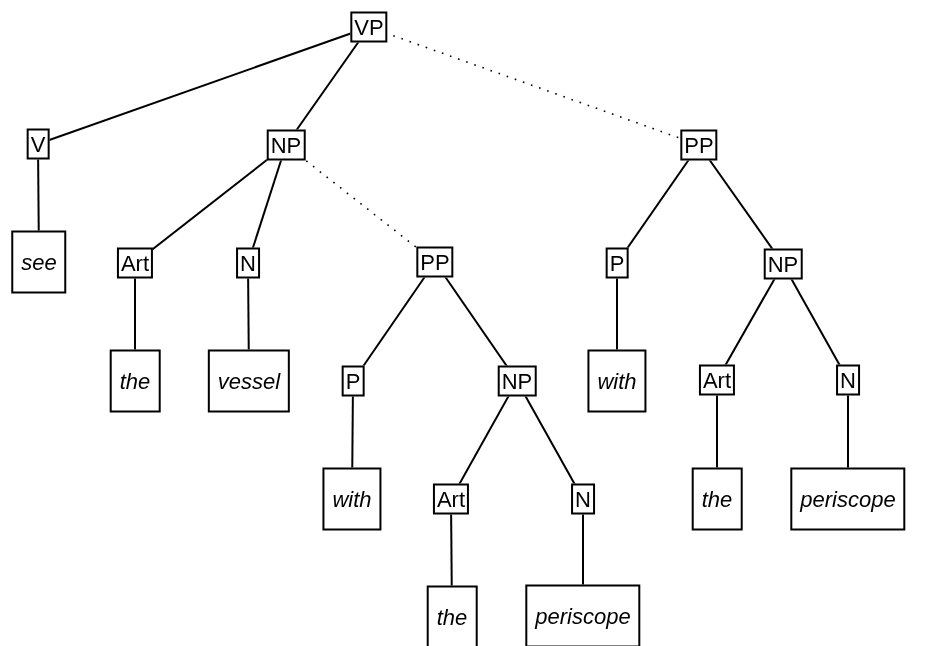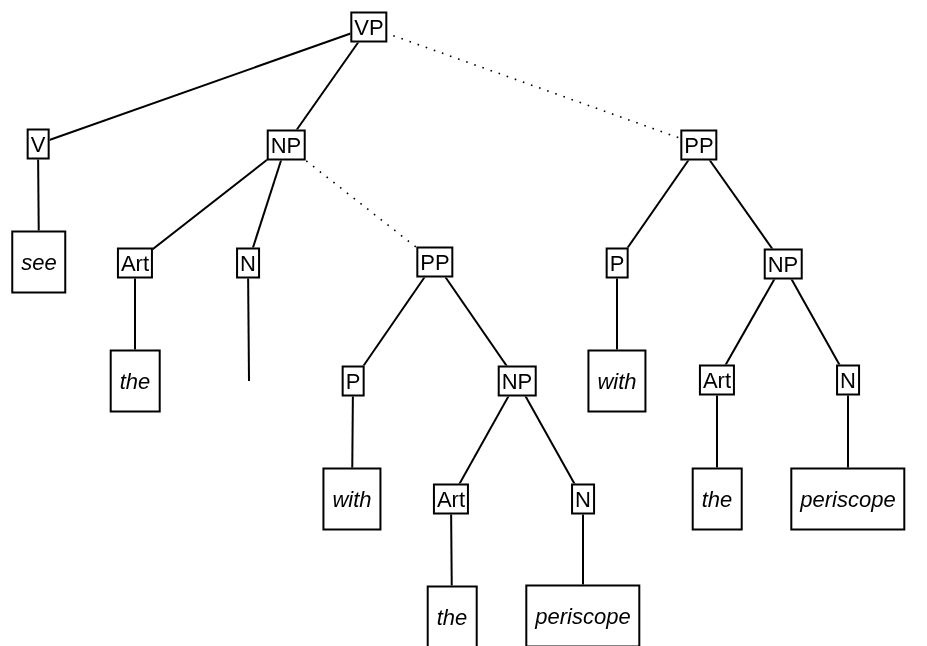--- a/index.html
+++ b/index.html
@@ -82,20 +82,21 @@
     <div class="node category" style="left: 38px; top: 144px; background: rgb(255, 255, 255); border-color: rgb(0, 0, 0); color: rgb(0, 0, 0);">V</div>
     <div class="node category" style="left: 286px; top: 145px; background: rgb(255, 255, 255); border-color: rgb(0, 0, 0); color: rgb(0, 0, 0);">NP</div>
     <div class="node category" style="left: 699px; top: 145px; background: rgb(255, 255, 255); border-color: rgb(0, 0, 0); color: rgb(0, 0, 0);">PP</div>
     <div class="node word" style="left: 39px; top: 262px; background: rgb(255, 255, 255); border-color: rgb(0, 0, 0); color: rgb(0, 0, 0);">see</div>
     <div class="node category" style="left: 135px; top: 263px; background: rgb(255, 255, 255); border-color: rgb(0, 0, 0); color: rgb(0, 0, 0);">Art</div>
     <div class="node category" style="left: 248px; top: 263px; background: rgb(255, 255, 255); border-color: rgb(0, 0, 0); color: rgb(0, 0, 0);">N</div>
     <div class="node category" style="left: 435px; top: 262px; background: rgb(255, 255, 255); border-color: rgb(0, 0, 0); color: rgb(0, 0, 0);">PP</div>
     <div class="node category" style="left: 617px; top: 263px; background: rgb(255, 255, 255); border-color: rgb(0, 0, 0); color: rgb(0, 0, 0);">P</div>
     <div class="node category" style="left: 783px; top: 264px; background: rgb(255, 255, 255); border-color: rgb(0, 0, 0); color: rgb(0, 0, 0);">NP</div>
     <div class="node word" style="left: 135px; top: 381px; background: rgb(255, 255, 255); border-color: rgb(0, 0, 0); color: rgb(0, 0, 0);">the</div>
+    <div class="node word" style="left: 249px; top: 381px; background: rgb(255, 255, 255); border-color: rgb(0, 0, 0); color: rgb(0, 0, 0);">vessel</div>
     <div class="node category" style="left: 353px; top: 381px; background: rgb(255, 255, 255); border-color: rgb(0, 0, 0); color: rgb(0, 0, 0);">P</div>
     <div class="node category" style="left: 517px; top: 381px; background: rgb(255, 255, 255); border-color: rgb(0, 0, 0); color: rgb(0, 0, 0);">NP</div>
     <div class="node word" style="left: 617px; top: 381px; background: rgb(255, 255, 255); border-color: rgb(0, 0, 0); color: rgb(0, 0, 0);">with</div>
     <div class="node category" style="left: 717px; top: 380px; background: rgb(255, 255, 255); border-color: rgb(0, 0, 0); color: rgb(0, 0, 0);">Art</div>
     <div class="node category" style="left: 848px; top: 380px; background: rgb(255, 255, 255); border-color: rgb(0, 0, 0); color: rgb(0, 0, 0);">N</div>
     <div class="node word" style="left: 352px; top: 499px; background: rgb(255, 255, 255); border-color: rgb(0, 0, 0); color: rgb(0, 0, 0);">with</div>
     <div class="node category" style="left: 451px; top: 499px; background: rgb(255, 255, 255); border-color: rgb(0, 0, 0); color: rgb(0, 0, 0);">Art</div>
     <div class="node category" style="left: 583px; top: 499px; background: rgb(255, 255, 255); border-color: rgb(0, 0, 0); color: rgb(0, 0, 0);">N</div>
     <div class="node word" style="left: 717px; top: 499px; background: rgb(255, 255, 255); border-color: rgb(0, 0, 0); color: rgb(0, 0, 0);">the</div>
     <div class="node word" style="left: 848px; top: 499px; background: rgb(255, 255, 255); border-color: rgb(0, 0, 0); color: rgb(0, 0, 0);">periscope</div>

